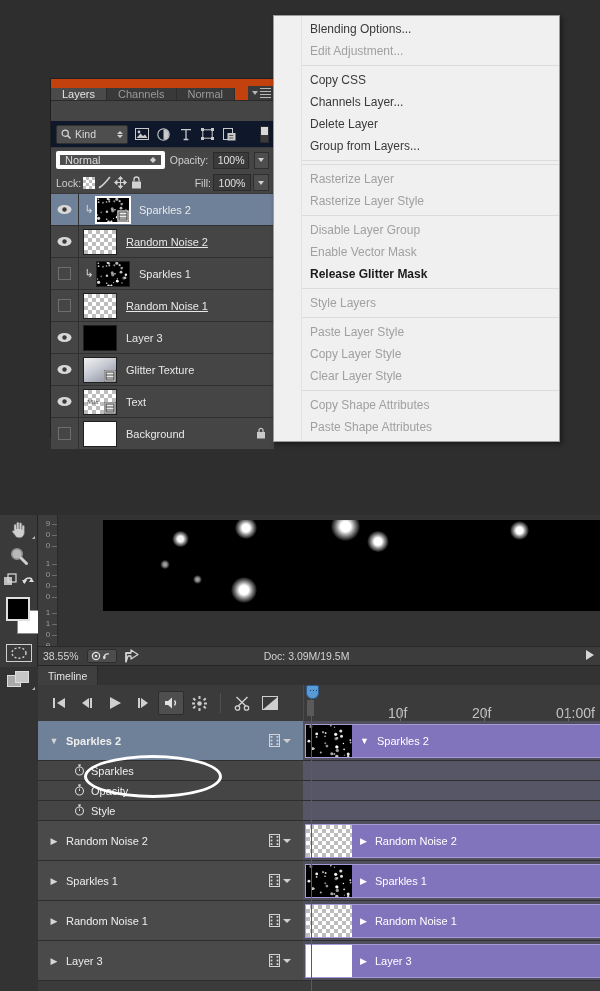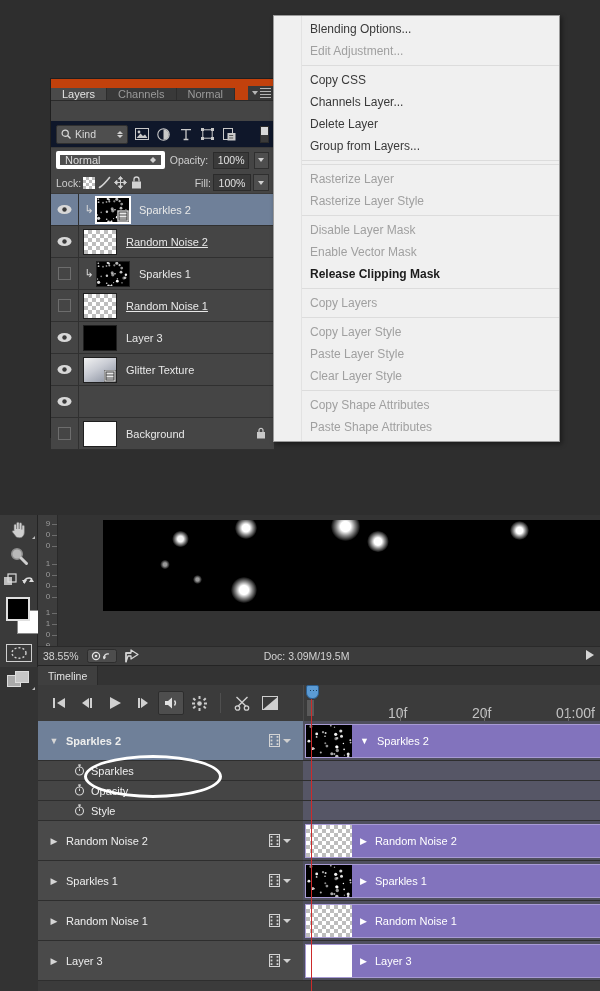--- a/index.html
+++ b/index.html
@@ -428,20 +428,34 @@
             <span class="layer-name">Glitter Texture</span>
           </div>
         </div>
         <div class="layer-row">
           <div class="eye-cell">
             <svg width="15" height="11" viewBox="0 0 15 11">
               <ellipse cx="7.5" cy="5.5" rx="7" ry="4.6" fill="#d8d8d8"></ellipse>
               <circle cx="7.5" cy="5.5" r="2.2" fill="#3a3a3a"></circle>
             </svg>
           </div>
+          <div style="display: flex; align-items: center; flex: 1 1 0%; padding-left: 4px;">
+            <span style="width: 0px;"></span>
+            <div class="thumb">
+              <div class="checker" style="width: 34px; height: 26px; overflow: hidden; position: relative;">
+                <div style="position:absolute;left:3px;top:8px;font-size:7px;color:#555;font-family:'Liberation Serif',serif;">Mix</div>
+              </div>
+              <span class="so-badge"><svg width="12" height="12" viewBox="0 0 12 12">
+                  <rect x="0" y="0" width="12" height="12" fill="#e8e8e8" stroke="#4a4a4a"></rect>
+                  <rect x="2" y="2" width="8" height="8" fill="none" stroke="#3c3c3c" stroke-width="1"></rect>
+                  <path d="M2 5 h8 M2 8 h8" stroke="#3c3c3c" stroke-width="0.9"></path>
+                </svg></span>
+            </div>
+            <span class="layer-name">Text</span>
+          </div>
         </div>
         <div class="layer-row">
           <div class="eye-cell">
             <div class="eye-box"></div>
           </div>
           <div style="display: flex; align-items: center; flex: 1 1 0%; padding-left: 4px;">
             <span style="width: 0px;"></span>
             <div class="thumb">
               <div style="width: 34px; height: 26px; overflow: hidden; position: relative; background: rgb(255, 255, 255);"></div>
             </div>
@@ -463,28 +477,28 @@
         <div class="cm-sep"></div>
         <div class="cm-item">Copy CSS</div>
         <div class="cm-item">Channels Layer...</div>
         <div class="cm-item">Delete Layer</div>
         <div class="cm-item">Group from Layers...</div>
         <div class="cm-sep"></div>
         <div class="cm-sep"></div>
         <div class="cm-item disabled">Rasterize Layer</div>
         <div class="cm-item disabled">Rasterize Layer Style</div>
         <div class="cm-sep"></div>
-        <div class="cm-item disabled">Disable Layer Mask</div>
+        <div class="cm-item disabled">Disable Layer Group</div>
         <div class="cm-item disabled">Enable Vector Mask</div>
-        <div class="cm-item bold">Release Clipping Mask</div>
+        <div class="cm-item bold">Release Glitter Mask</div>
         <div class="cm-sep"></div>
-        <div class="cm-item disabled">Copy Layers</div>
+        <div class="cm-item disabled">Style Layers</div>
         <div class="cm-sep"></div>
+        <div class="cm-item disabled">Paste Layer Style</div>
         <div class="cm-item disabled">Copy Layer Style</div>
-        <div class="cm-item disabled">Paste Layer Style</div>
         <div class="cm-item disabled">Clear Layer Style</div>
         <div class="cm-sep"></div>
         <div class="cm-item disabled">Copy Shape Attributes</div>
         <div class="cm-item disabled">Paste Shape Attributes</div>
       </div>
   </div>
 </div>
 
 <div class="abs" id="bottom-area">
 

